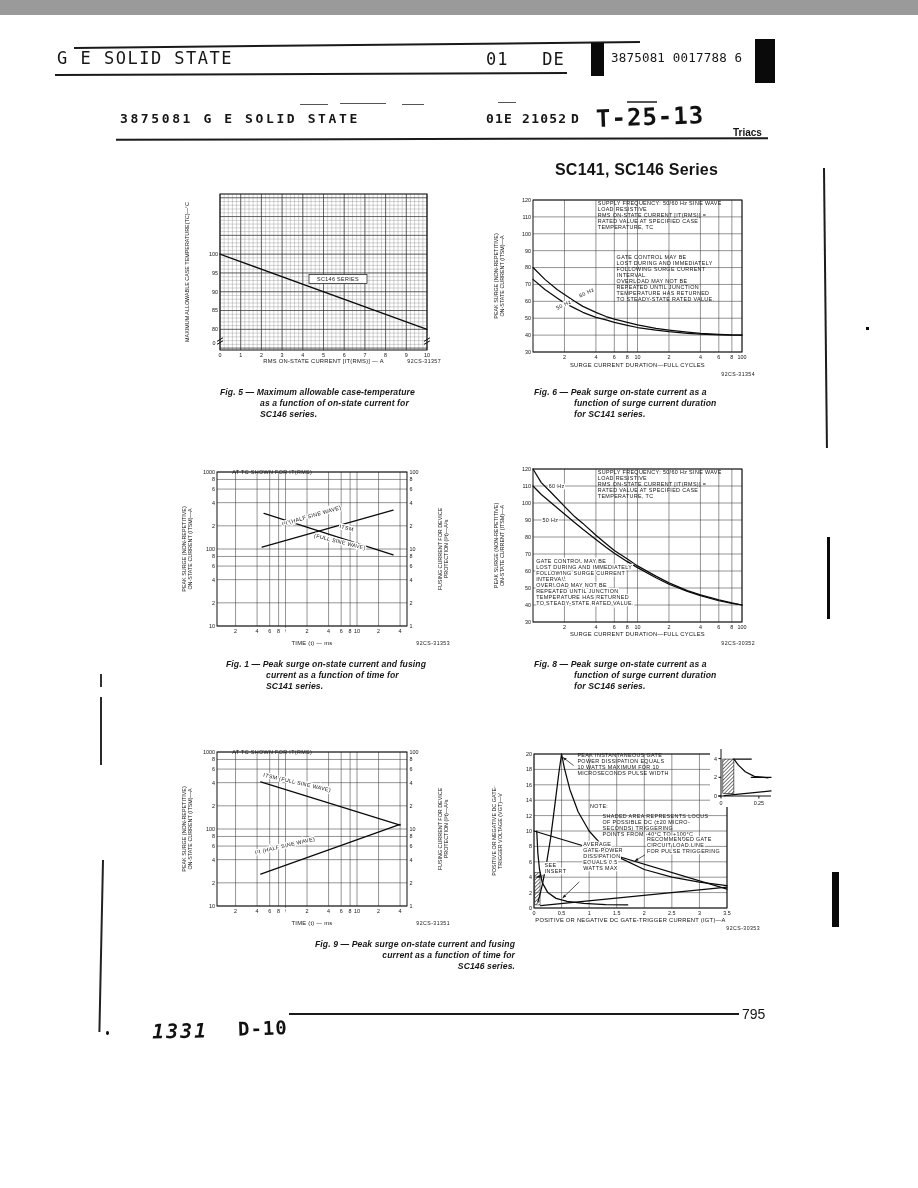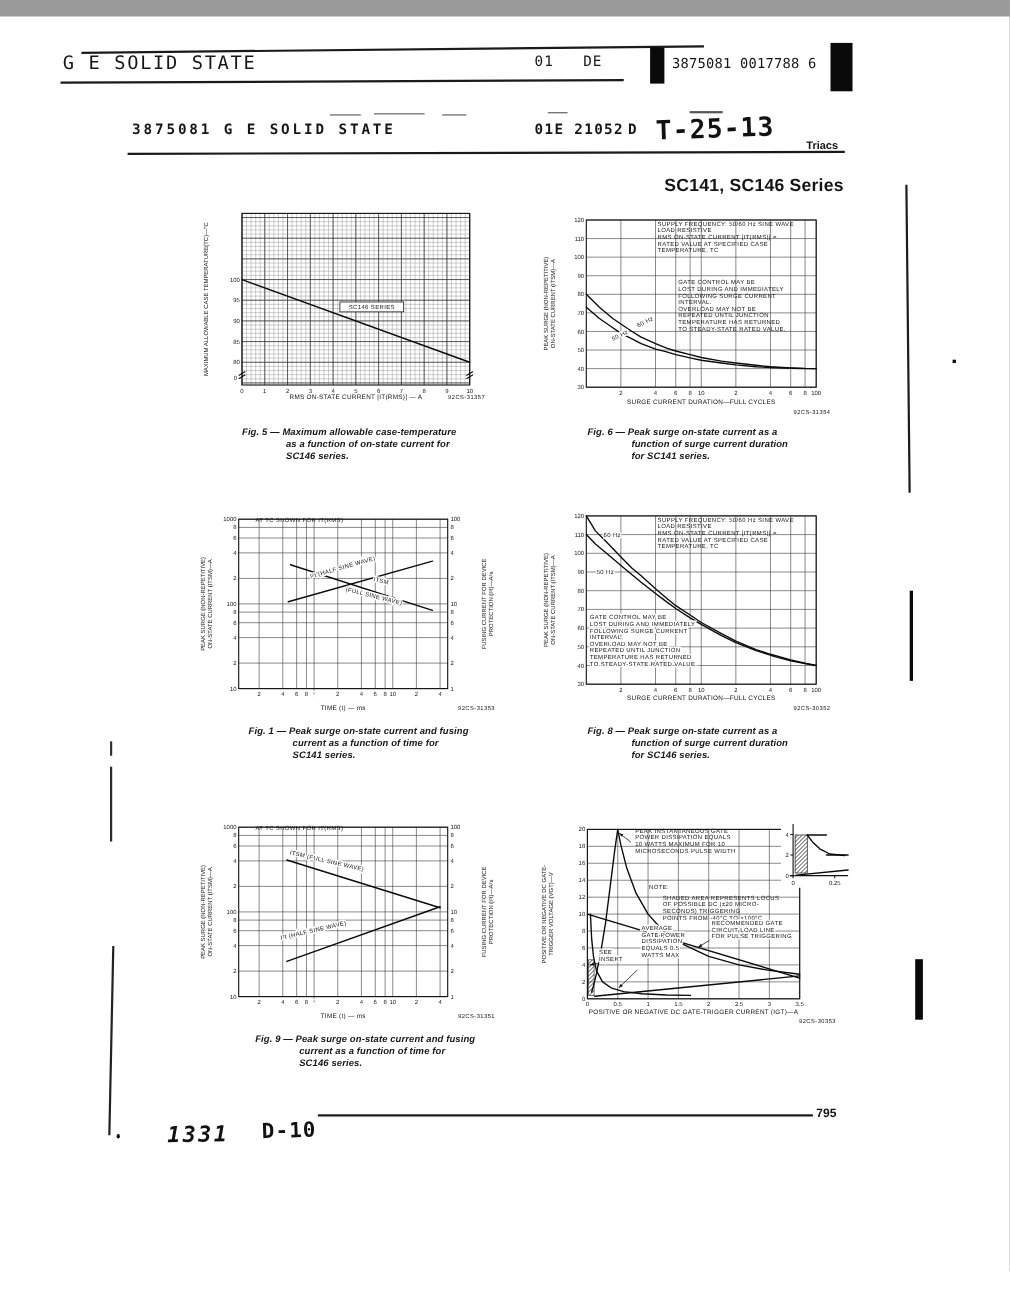--- a/index.html
+++ b/index.html
@@ -29,39 +29,39 @@
   .hw{font-family:"DejaVu Sans Mono",monospace;font-weight:bold;color:#111;}
 </style>
 </head>
 <body>
 
 <div class="page">
 
   <div class="rule" style="left:74px;top:32px;width:566px;height:2px;transform:rotate(-0.6deg);transform-origin:left;"></div>
   <div class="abs mono" style="left:57px;top:33px;font-size:17px;letter-spacing:1.5px;">G E SOLID STATE</div>
   <div class="rule" style="left:55px;top:58px;width:512px;height:2px;transform:rotate(-0.25deg);"></div>
-  <div class="abs mono" style="left:486px;top:34px;font-size:13px;letter-spacing:1px;text-align:right;">01   DE</div>
+  <div class="abs mono" style="left:486px;top:34px;font-size:17px;letter-spacing:1px;text-align:right;">01   DE</div>
   <div class="art" style="left:591px;top:28px;width:13px;height:33px;"></div>
   <div class="abs mono" style="left:611px;top:35px;font-size:12.5px;letter-spacing:0.2px;">3875081 0017788 6</div>
   <div class="art" style="left:755px;top:24px;width:20px;height:44px;"></div>
 
   <div class="dash" style="left:300px;top:89px;width:28px;height:1px;"></div>
   <div class="dash" style="left:340px;top:88px;width:46px;height:1px;"></div>
   <div class="dash" style="left:402px;top:89px;width:22px;height:1px;"></div>
   <div class="dash" style="left:498px;top:87px;width:18px;height:1px;"></div>
   <div class="dash" style="left:627px;top:86px;width:30px;height:2px;"></div>
 
   <div class="abs mono" style="left:120px;top:96px;font-size:13px;letter-spacing:2.6px;font-weight:bold;">3875081 G E SOLID STATE</div>
   <div class="abs mono" style="left:486px;top:96px;font-size:13px;letter-spacing:1.2px;font-weight:bold;">01E 21052</div>
   <div class="abs mono" style="left:571px;top:96px;font-size:13px;font-weight:bold;">D</div>
   <div class="abs hw" style="left:596px;top:88px;font-size:24px;letter-spacing:1px;transform:rotate(-2deg);">T-25-13</div>
   <div class="rule" style="left:116px;top:123px;width:652px;height:2px;transform:rotate(-0.15deg);"></div>
   <div class="abs" style="left:733px;top:112px;font-size:10px;font-weight:bold;">Triacs</div>
 
-  <div class="abs" style="left:555px;top:146px;width:212px;text-align:right;font-size:16px;font-weight:bold;letter-spacing:.2px;">SC141, SC146 Series</div>
+  <div class="abs" style="left:555px;top:146px;width:212px;font-size:16px;font-weight:bold;letter-spacing:.2px;">SC141, SC146 Series</div>
 
   <div class="fig" style="left:183px;top:177px;">
     <svg width="262" height="180" viewBox="0 0 262 180">
         <defs>
           <marker id="fig5a" viewBox="0 0 8 8" refX="7.5" refY="4" markerWidth="6" markerHeight="6" orient="auto">
             <path d="M0.5,1.2L7.5,4L0.5,6.8Z" fill="#111"></path>
           </marker>
           <pattern id="fig5h" patternUnits="userSpaceOnUse" width="2.6" height="2.6" patternTransform="rotate(45)">
             <line x1="0" y1="0" x2="0" y2="2.6" stroke="#111" stroke-width="1.1"></line>
           </pattern>
@@ -600,28 +600,28 @@
   <div class="cap" style="left:226px;top:644px;width:255px;">
     <span>Fig. 1 — Peak surge on-state current and fusing</span><br>
     <span>current as a function of time for</span><br>
     <span>SC141 series.</span>
   </div>
   <div class="cap" style="left:534px;top:644px;width:245px;">
     <span>Fig. 8 — Peak surge on-state current as a</span><br>
     <span>function of surge current duration</span><br>
     <span>for SC146 series.</span>
   </div>
-  <div class="cap" style="left:232px;top:924px;width:255px;">
+  <div class="cap" style="left:220px;top:924px;width:255px;text-align:right;">
     <span>Fig. 9 — Peak surge on-state current and fusing</span><br>
     <span>current as a function of time for</span><br>
     <span>SC146 series.</span>
   </div>
 
   <div class="rule" style="left:289px;top:998px;width:450px;height:2px;"></div>
-  <div class="abs" style="left:742px;top:991px;font-size:11px;font-weight:bold;">795</div>
+  <div class="abs" style="left:742px;top:991px;font-size:14px;font-weight:normal;">795</div>
   <div class="abs hw" style="left:152px;top:1004px;font-size:20px;letter-spacing:2px;transform:rotate(-1deg);font-style:italic;">1331</div>
   <div class="abs hw" style="left:238px;top:1002px;font-size:19px;letter-spacing:1px;transform:rotate(-2deg);">D-10</div>
 
   <div class="art" style="left:100px;top:659px;width:2px;height:13px;background:#333;"></div>
   <div class="art" style="left:100px;top:682px;width:2px;height:68px;background:#2a2a2a;"></div>
   <div class="art" style="left:102px;top:845px;width:2px;height:172px;background:#222;transform:rotate(1.2deg);transform-origin:top;"></div>
   <div class="art" style="left:106px;top:1016px;width:3px;height:4px;border-radius:50%;"></div>
   <div class="art" style="left:823px;top:153px;width:2px;height:280px;background:#1c1c1c;transform:rotate(-0.6deg);transform-origin:top;"></div>
   <div class="art" style="left:827px;top:522px;width:3px;height:82px;"></div>
   <div class="art" style="left:832px;top:857px;width:7px;height:55px;"></div>

